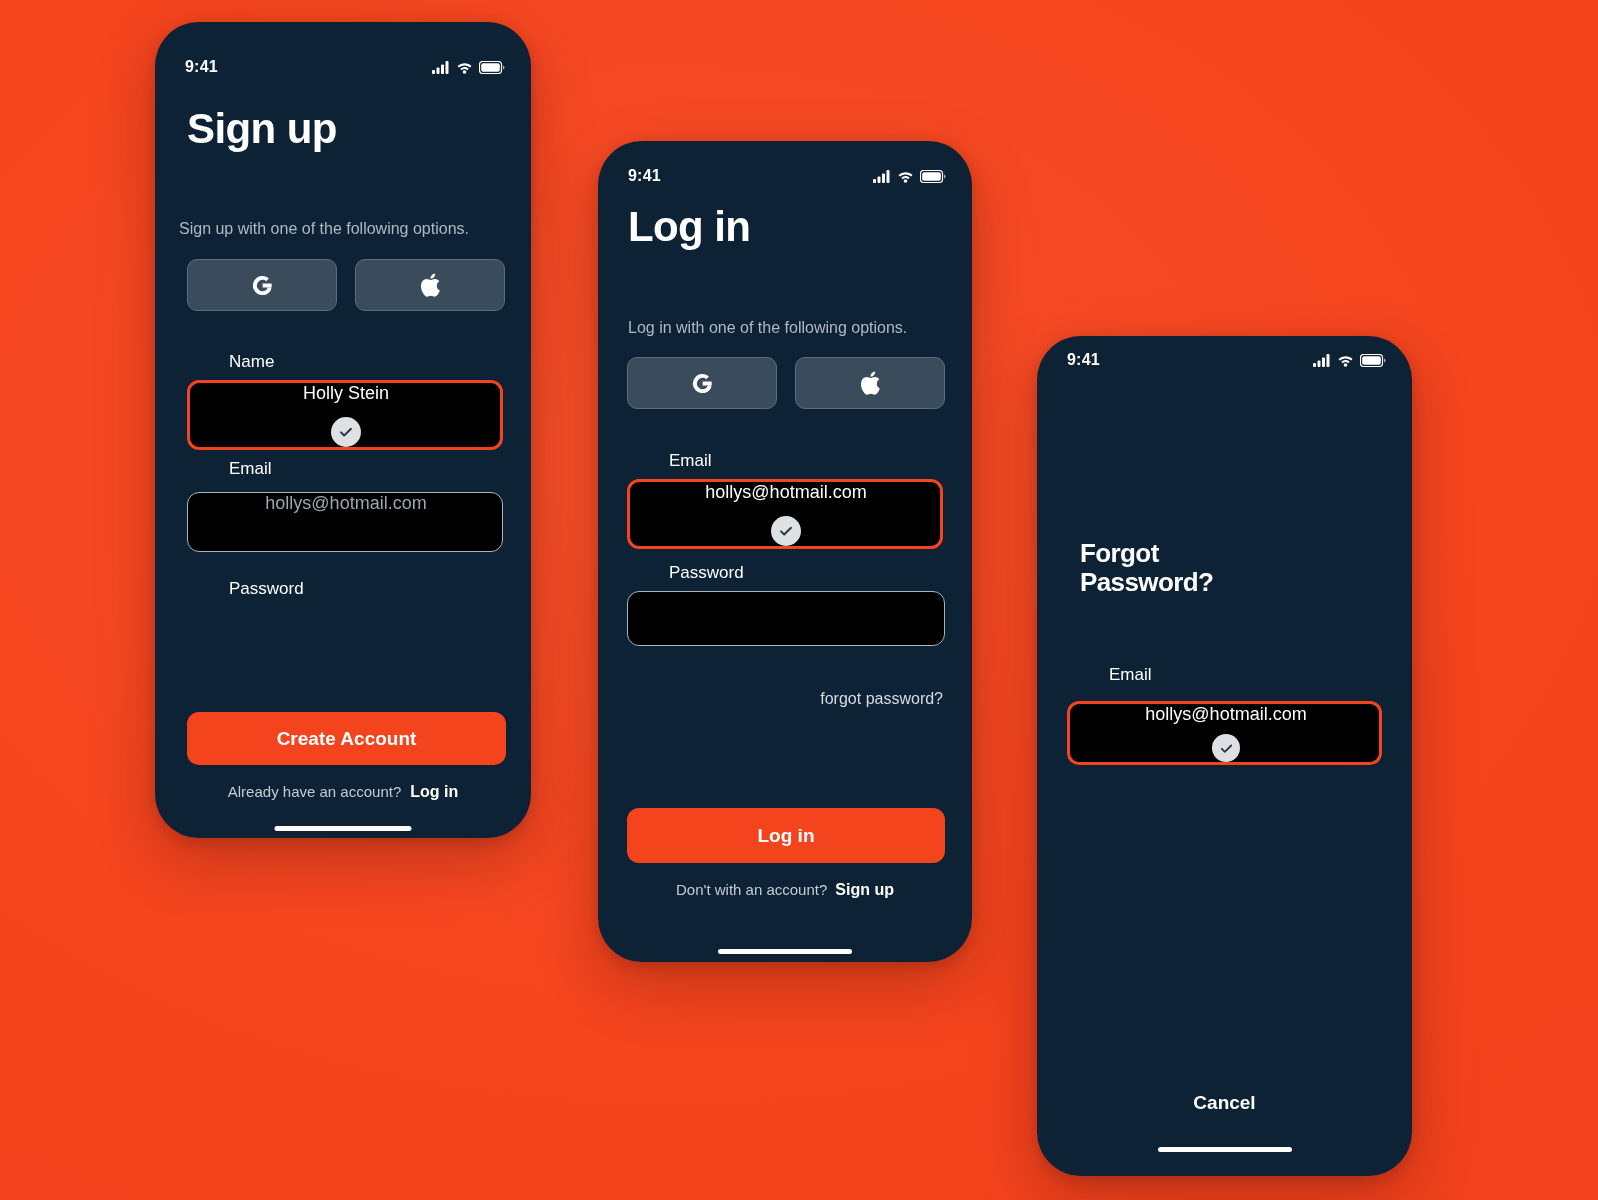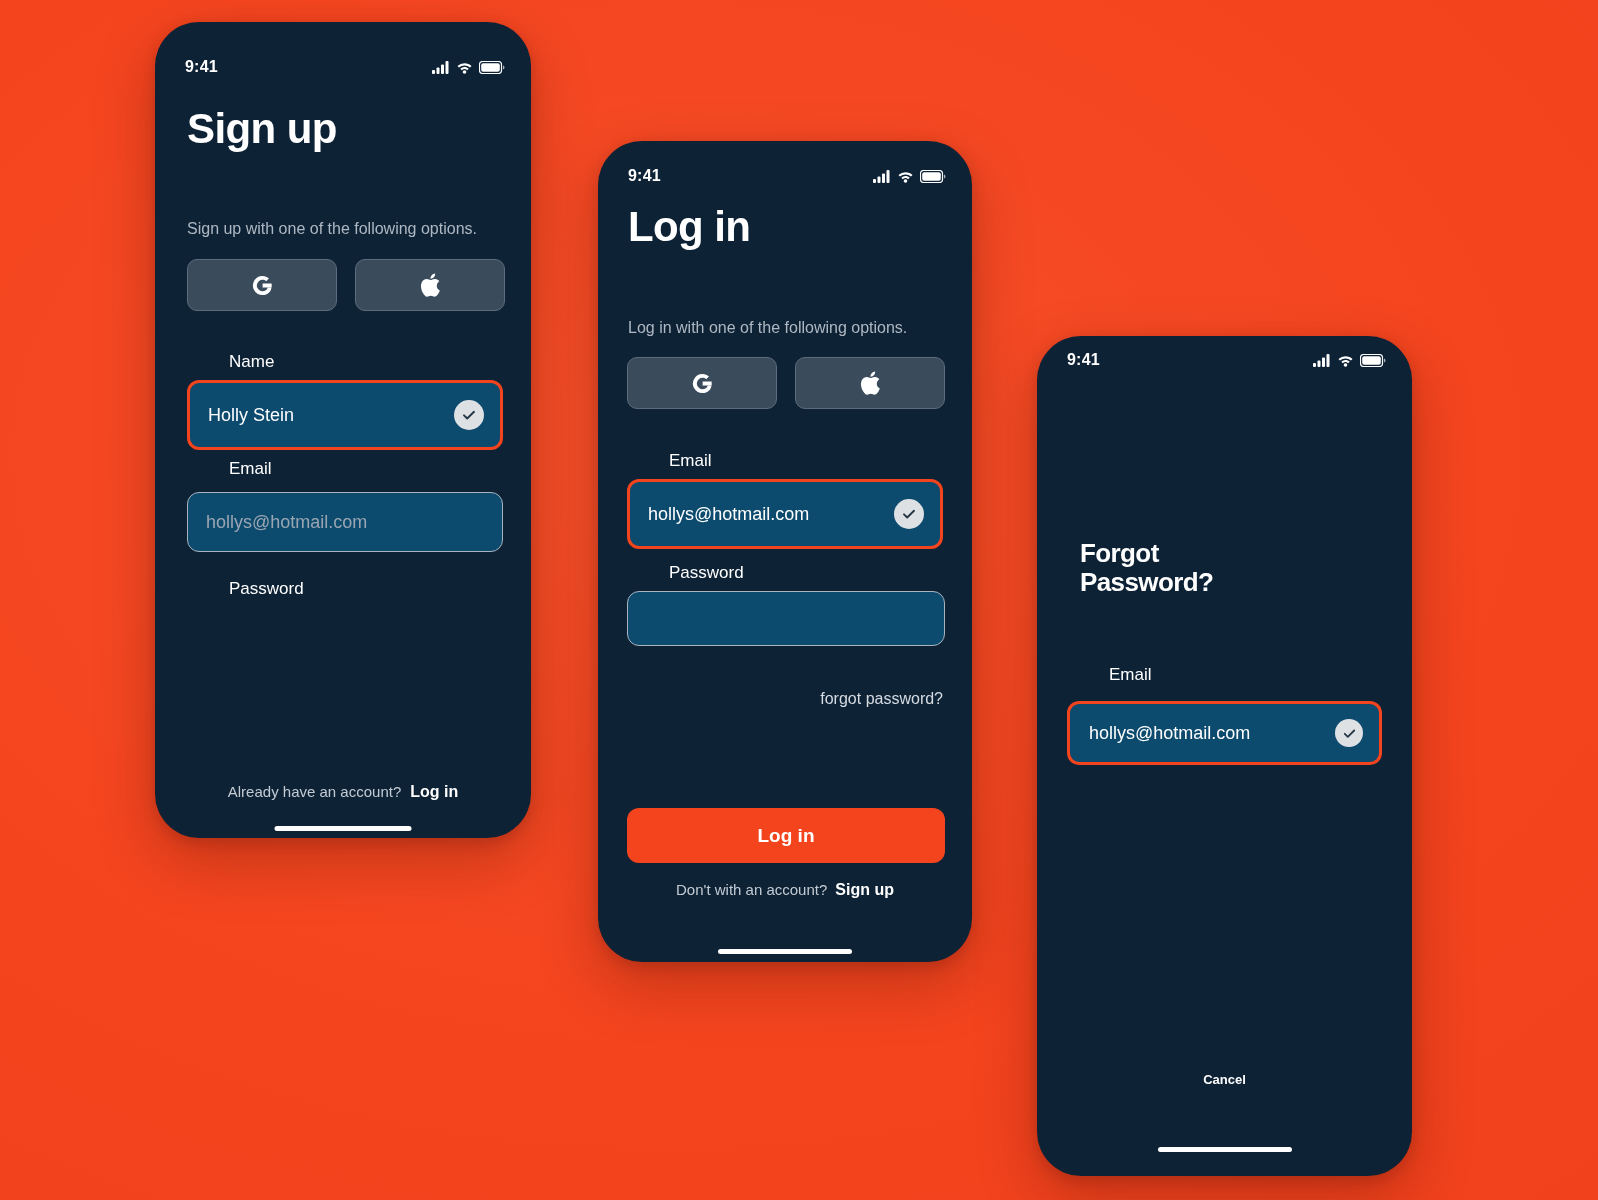--- a/index.html
+++ b/index.html
@@ -82,26 +82,27 @@
   .social-btn svg { display: block; }
 
   
   .field-label {
     position: absolute;
     color: #FFFFFF;
     margin-left: 42px;
   }
   .field {
     position: absolute;
-    background: #0c4a6e;
+    background: #000000;
     border: 1.5px solid #AAB4BE;
     border-radius: 12px;
     display: flex;
     align-items: center;
     box-sizing: border-box;
+    flex-direction: column;
   }
   .field.active {
     border: 3px solid #F4441E;
   }
   .field .value {
     color: #FFFFFF;
     flex: 1;
     white-space: nowrap;
     overflow: hidden;
   }
@@ -196,21 +197,21 @@
           <svg width="26" height="13" viewBox="0 0 26 13">
             <rect x="0.5" y="0.5" width="22" height="12" rx="3.2" fill="none" stroke="#fff" stroke-width="1.2"></rect>
             <rect x="2.2" y="2.2" width="18.6" height="8.6" rx="2" fill="#fff"></rect>
             <path d="M24 4.4v4.2a2.2 2.2 0 0 0 0-4.2z" fill="#fff" opacity="0.65"></path>
           </svg>
         </span>
       </div>
 
       <div class="screen-title" style="left:32px; top:83px; font-size:42px;">Sign up</div>
 
-      <div class="subtitle" style="left:32px; top:198px; font-size:16px;">Sign up with one of the following options.</div>
+      <div class="subtitle" style="left:24px; top:198px; font-size:16px;">Sign up with one of the following options.</div>
 
       <div class="social-row" style="left:32px; top:237px; gap:18px;">
         <div class="social-btn" style="width:148px; height:50px;">
           <svg width="23" height="23" viewBox="0 0 24 24">
             <path fill="#FFFFFF" d="M21.6 12.2c0-.7-.06-1.4-.18-2.05H12v3.9h5.4a4.62 4.62 0 0 1-2 3.03v2.5h3.23c1.89-1.74 2.97-4.3 2.97-7.38z"></path>
             <path fill="#FFFFFF" d="M12 22c2.7 0 4.96-.9 6.62-2.42l-3.23-2.5c-.9.6-2.05.96-3.39.96-2.6 0-4.8-1.76-5.59-4.12H3.07v2.58A10 10 0 0 0 12 22z"></path>
             <path fill="#FFFFFF" d="M6.41 13.92a6 6 0 0 1 0-3.83V7.51H3.07a10 10 0 0 0 0 8.99l3.34-2.58z"></path>
             <path fill="#FFFFFF" d="M12 5.95c1.47 0 2.79.5 3.83 1.5l2.86-2.86C16.95 2.98 14.7 2 12 2A10 10 0 0 0 3.07 7.51l3.34 2.58C7.2 7.73 9.4 5.95 12 5.95z"></path>
             <rect x="11.4" y="9.4" width="10.9" height="4.5" fill="#3A4B5C"></rect>
             <path fill="#FFFFFF" d="M12.1 9.85h9.35c.1.66.15 1.35.15 2.06 0 .63-.04 1.24-.13 1.83H12.1V9.85z"></path>
@@ -234,20 +235,21 @@
         </span>
       </div>
 
       <div class="field-label" style="left:32px; top:437px; font-size:17px;">Email</div>
       <div class="field" style="left:32px; top:470px; width:316px; height:60px; padding:0 16px 0 18px;">
         <span class="placeholder" style="font-size:18px;">hollys@hotmail.com</span>
       </div>
 
       <div class="field-label" style="left:32px; top:557px; font-size:17px;">Password</div>
 
+      <div class="primary-btn" style="left:32px; top:690px; width:319px; height:53px; font-size:19px;">Create Account</div>
 
       <div class="footer-line" style="left:0; right:0; top:761px; font-size:15px; gap:9px;">
         <span>Already have an account?</span>
         <span class="link" style="font-size:16px;">Log in</span>
       </div>
 
       <div class="home-indicator" style="left:50%; transform:translateX(-50%); bottom:7px; width:137px; height:5px;"></div>
     </div>
   </div>
 
@@ -361,19 +363,19 @@
       <div class="field active" style="left:30px; top:365px; width:315px; height:64px; padding:0 16px 0 19px;">
         <span class="value" style="font-size:18px;">hollys@hotmail.com</span>
         <span class="check-icon" style="width:28px; height:28px;">
           <svg width="15" height="15" viewBox="0 0 16 16">
             <path d="M3 8.3l3.2 3.2L13 4.8" fill="none" stroke="#253746" stroke-width="1.9" stroke-linecap="round" stroke-linejoin="round"></path>
           </svg>
         </span>
       </div>
 
 
-      <div class="text-btn" style="left:0; right:0; top:736px; font-size:13px;">Cancel</div>
+      <div class="text-btn" style="left:0; right:0; top:756px; font-size:19px;">Cancel</div>
 
       <div class="home-indicator" style="left:50%; transform:translateX(-50%); bottom:24px; width:134px; height:5px;"></div>
     </div>
   </div>
 
 </div>
 
 </body></html>

